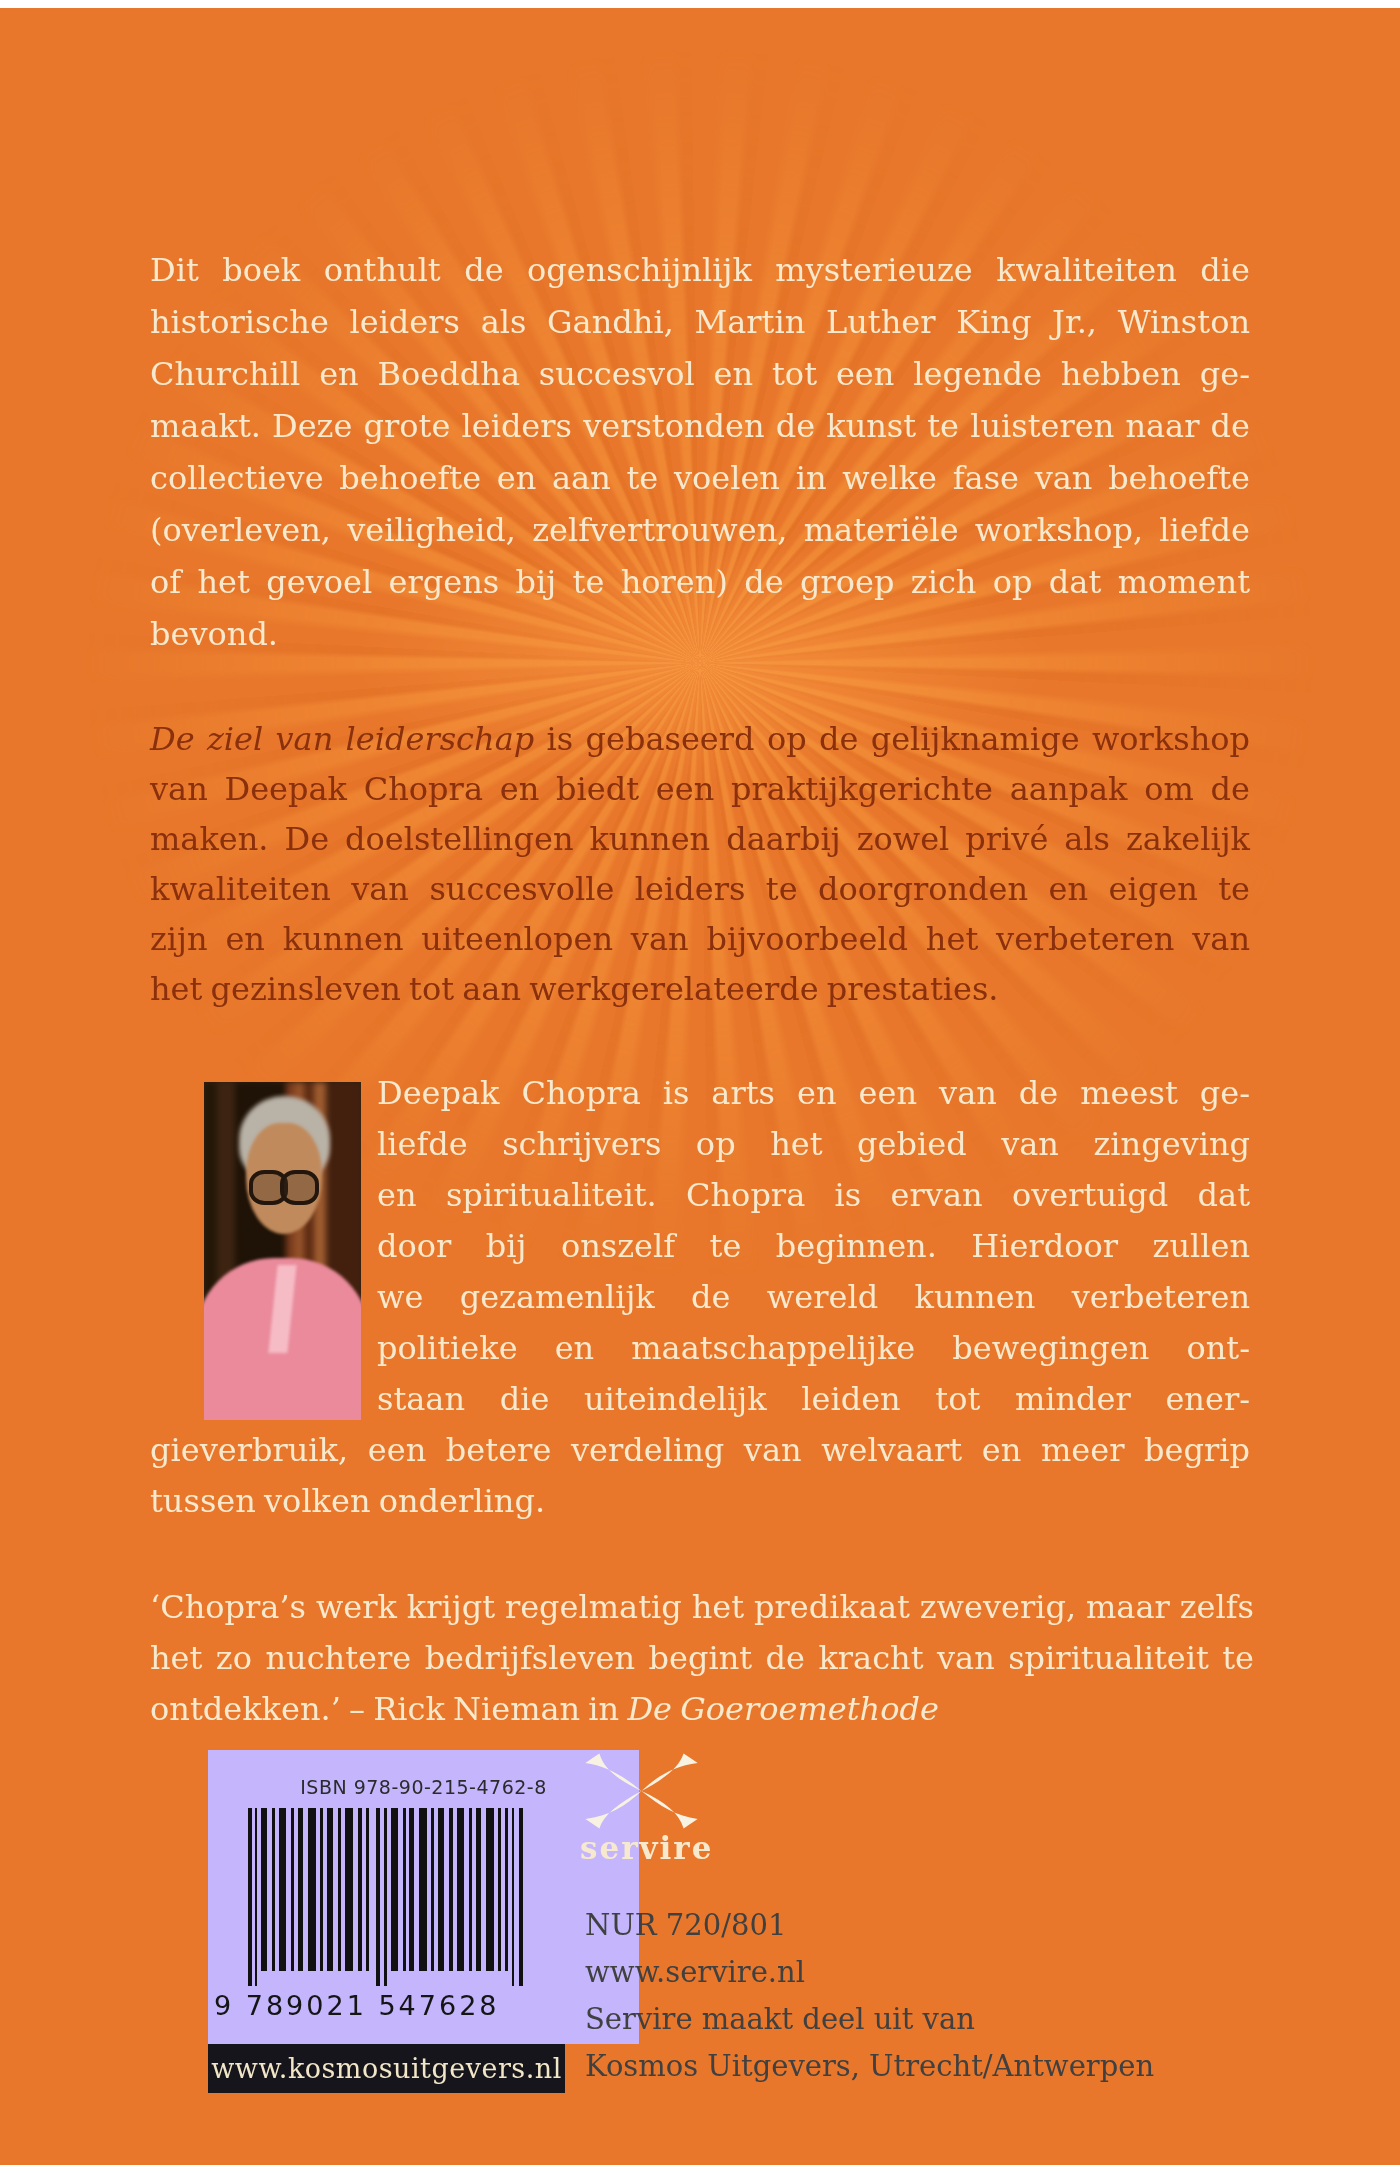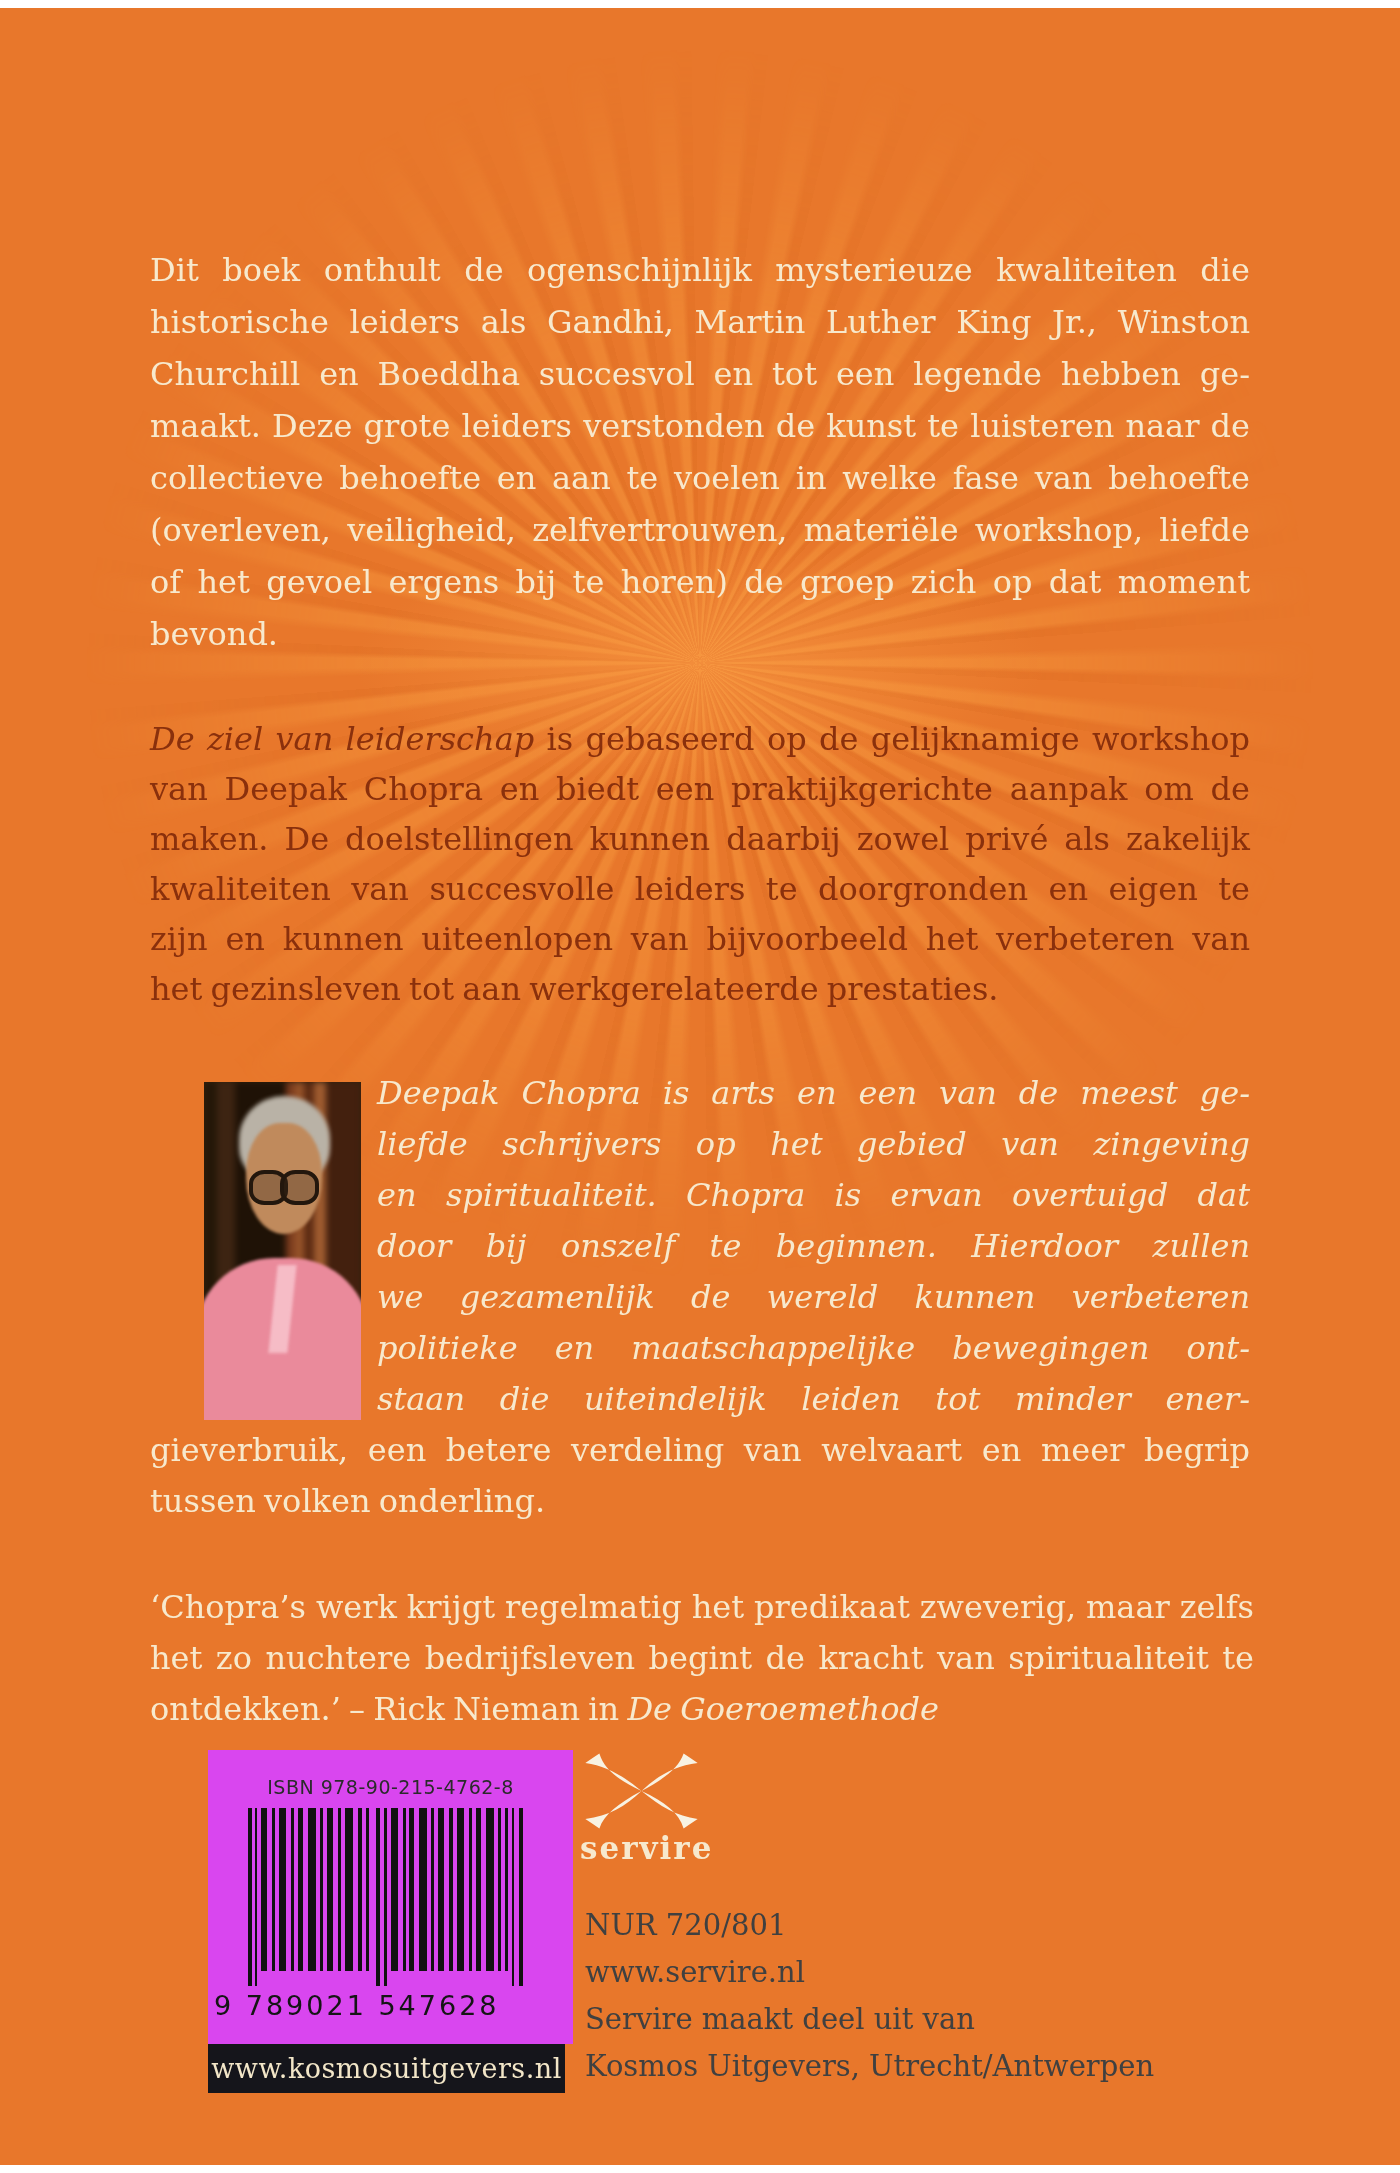--- a/index.html
+++ b/index.html
@@ -19,21 +19,21 @@
     background:radial-gradient(ellipse at 50% 50%, rgba(252,160,72,.55), rgba(252,160,72,0) 68%);}
 
   .textblock{position:absolute;color:#f7e9cd;font-size:32px;word-spacing:-2px;margin-top:44px;}
   .jline{text-align:justify;text-align-last:justify;white-space:normal;}
   .jlines .jline:last-child{text-align-last:left;}
   .jall .jline:last-child{text-align-last:justify;}
 
   .p1{left:150px;top:192px;width:1100px;line-height:52px;}
   .p2{left:150px;top:662px;width:1100px;line-height:50px;color:#8a300c;}
   .p3{left:150px;top:1016px;width:1100px;line-height:51px;}
-  .p3row{display:flex;align-items:flex-start;font-style:italic;}
+  .p3row{display:flex;align-items:flex-start;}
   .p3beside{flex:1;}
   .quote{left:150px;top:1530px;width:1104px;line-height:51px;}
 
   
   .photo{position:relative;width:157px;height:338px;margin:14px 16px 0 54px;flex:0 0 auto;
          background:#32200f;overflow:hidden;}
   .photo .shelf{position:absolute;inset:0;filter:blur(3px);
     background:linear-gradient(90deg,#241708 0 8%,#3d2412 8% 20%,#1f1206 20% 52%,
        #7c3c1e 52% 58%,#97542a 58% 64%,#5b2a12 64% 70%,#a05c30 70% 78%,#43200e 78% 100%);}
   .photo .hair{position:absolute;left:22%;top:4%;width:58%;height:26%;border-radius:50% 50% 40% 40%;
@@ -43,21 +43,21 @@
   .photo .glasses{position:absolute;left:28%;top:26%;width:46%;height:8%;filter:blur(0.6px);}
   .photo .lens{position:absolute;top:0;width:42%;height:100%;border:4px solid #23170d;border-radius:40%;
     background:rgba(60,40,25,.35);}
   .photo .lens.l{left:2%;} .photo .lens.r{right:2%;}
   .photo .shirt{position:absolute;left:-6%;top:52%;width:112%;height:52%;border-radius:45% 45% 0 0;
     background:#ea8a9b;filter:blur(1.5px);}
   .photo .collar{position:absolute;left:44%;top:54%;width:12%;height:26%;background:#f6bcc6;
     transform:skewX(-6deg);filter:blur(1.5px);}
 
   
-  .barcodebox{position:absolute;left:208px;top:1742px;width:365px;height:294px;background:#d946ef;}
+  .barcodebox{position:absolute;left:208px;top:1742px;width:431px;height:294px;background:#c4b5fd;}
   .isbnlabel{position:absolute;left:0;top:26px;width:100%;text-align:center;color:#2b2b2b;
     font-family:"DejaVu Sans", sans-serif;font-size:19px;letter-spacing:0.5px;}
   .bars{position:absolute;left:40px;top:58px;}
   .bcdigits{position:absolute;left:6px;top:240px;width:100%;text-align:left;color:#151515;
     font-family:"DejaVu Sans", sans-serif;font-size:27px;letter-spacing:3px;}
   .kosmosstrip{position:absolute;left:208px;top:2036px;width:357px;height:49px;background:#15151b;
     display:flex;align-items:center;justify-content:center;}
   .kosmosstrip span{color:#f2e6c8;font-size:27px;letter-spacing:0.5px;}
 
   

